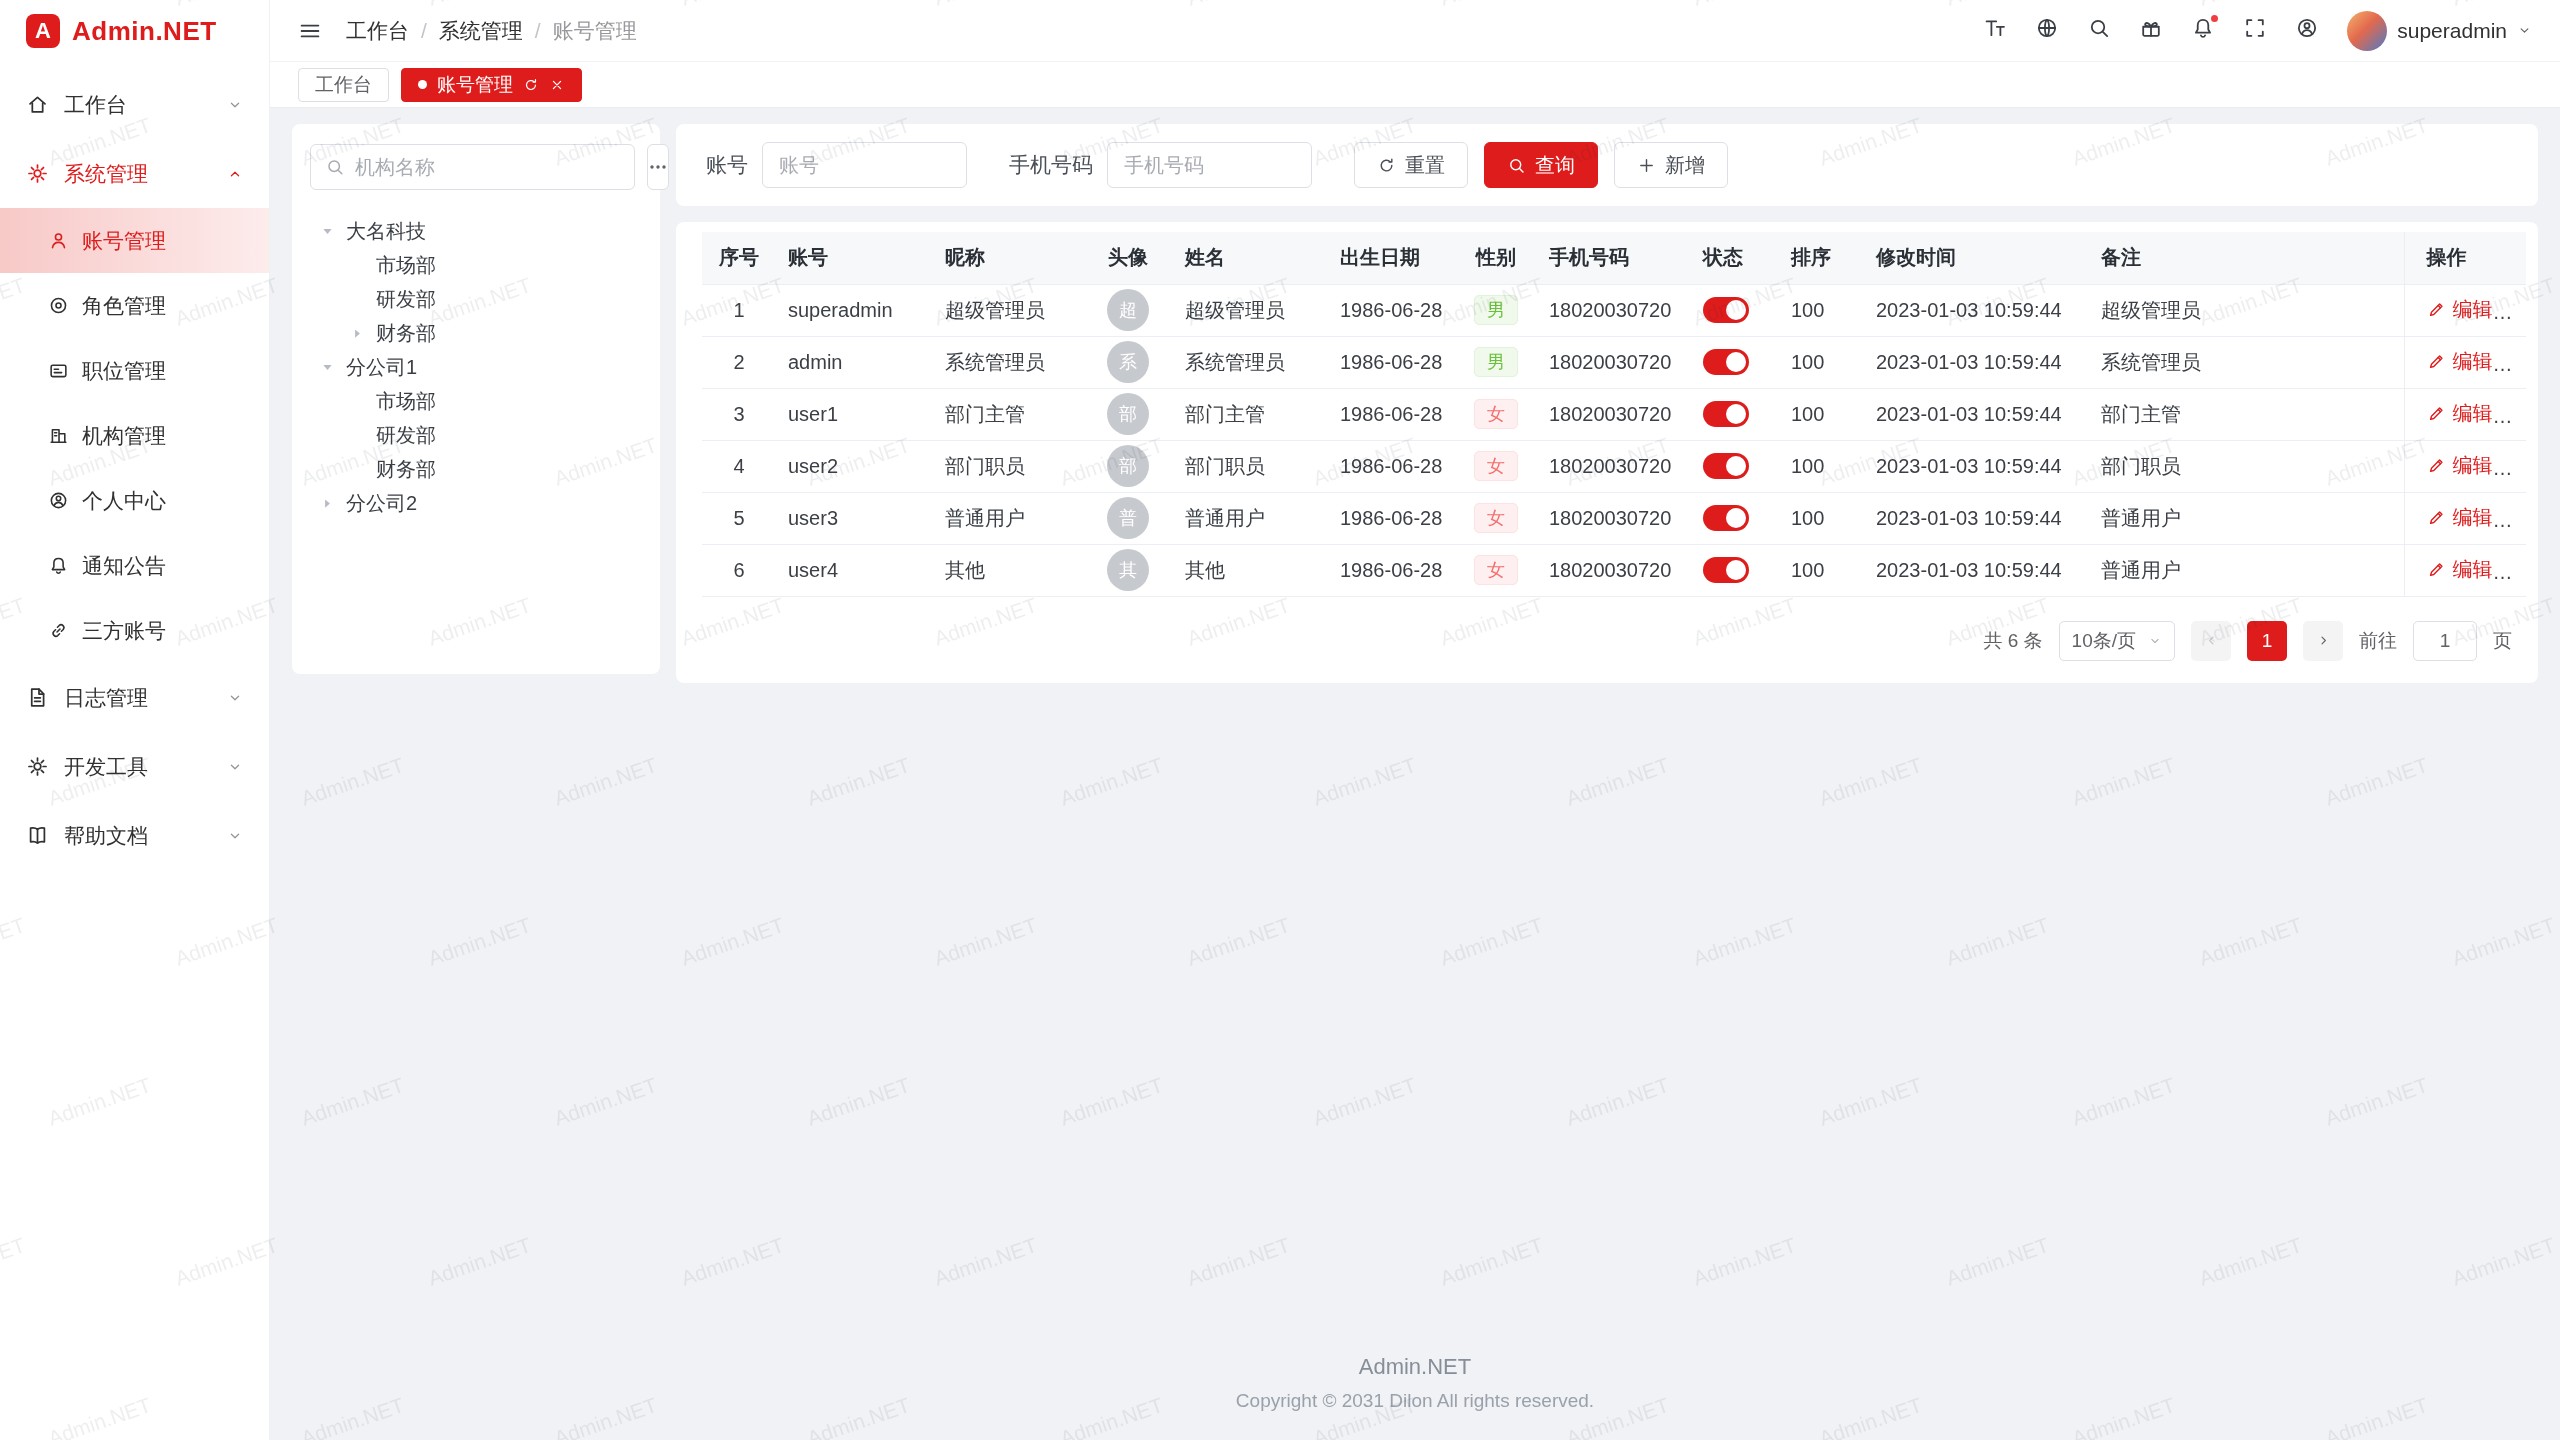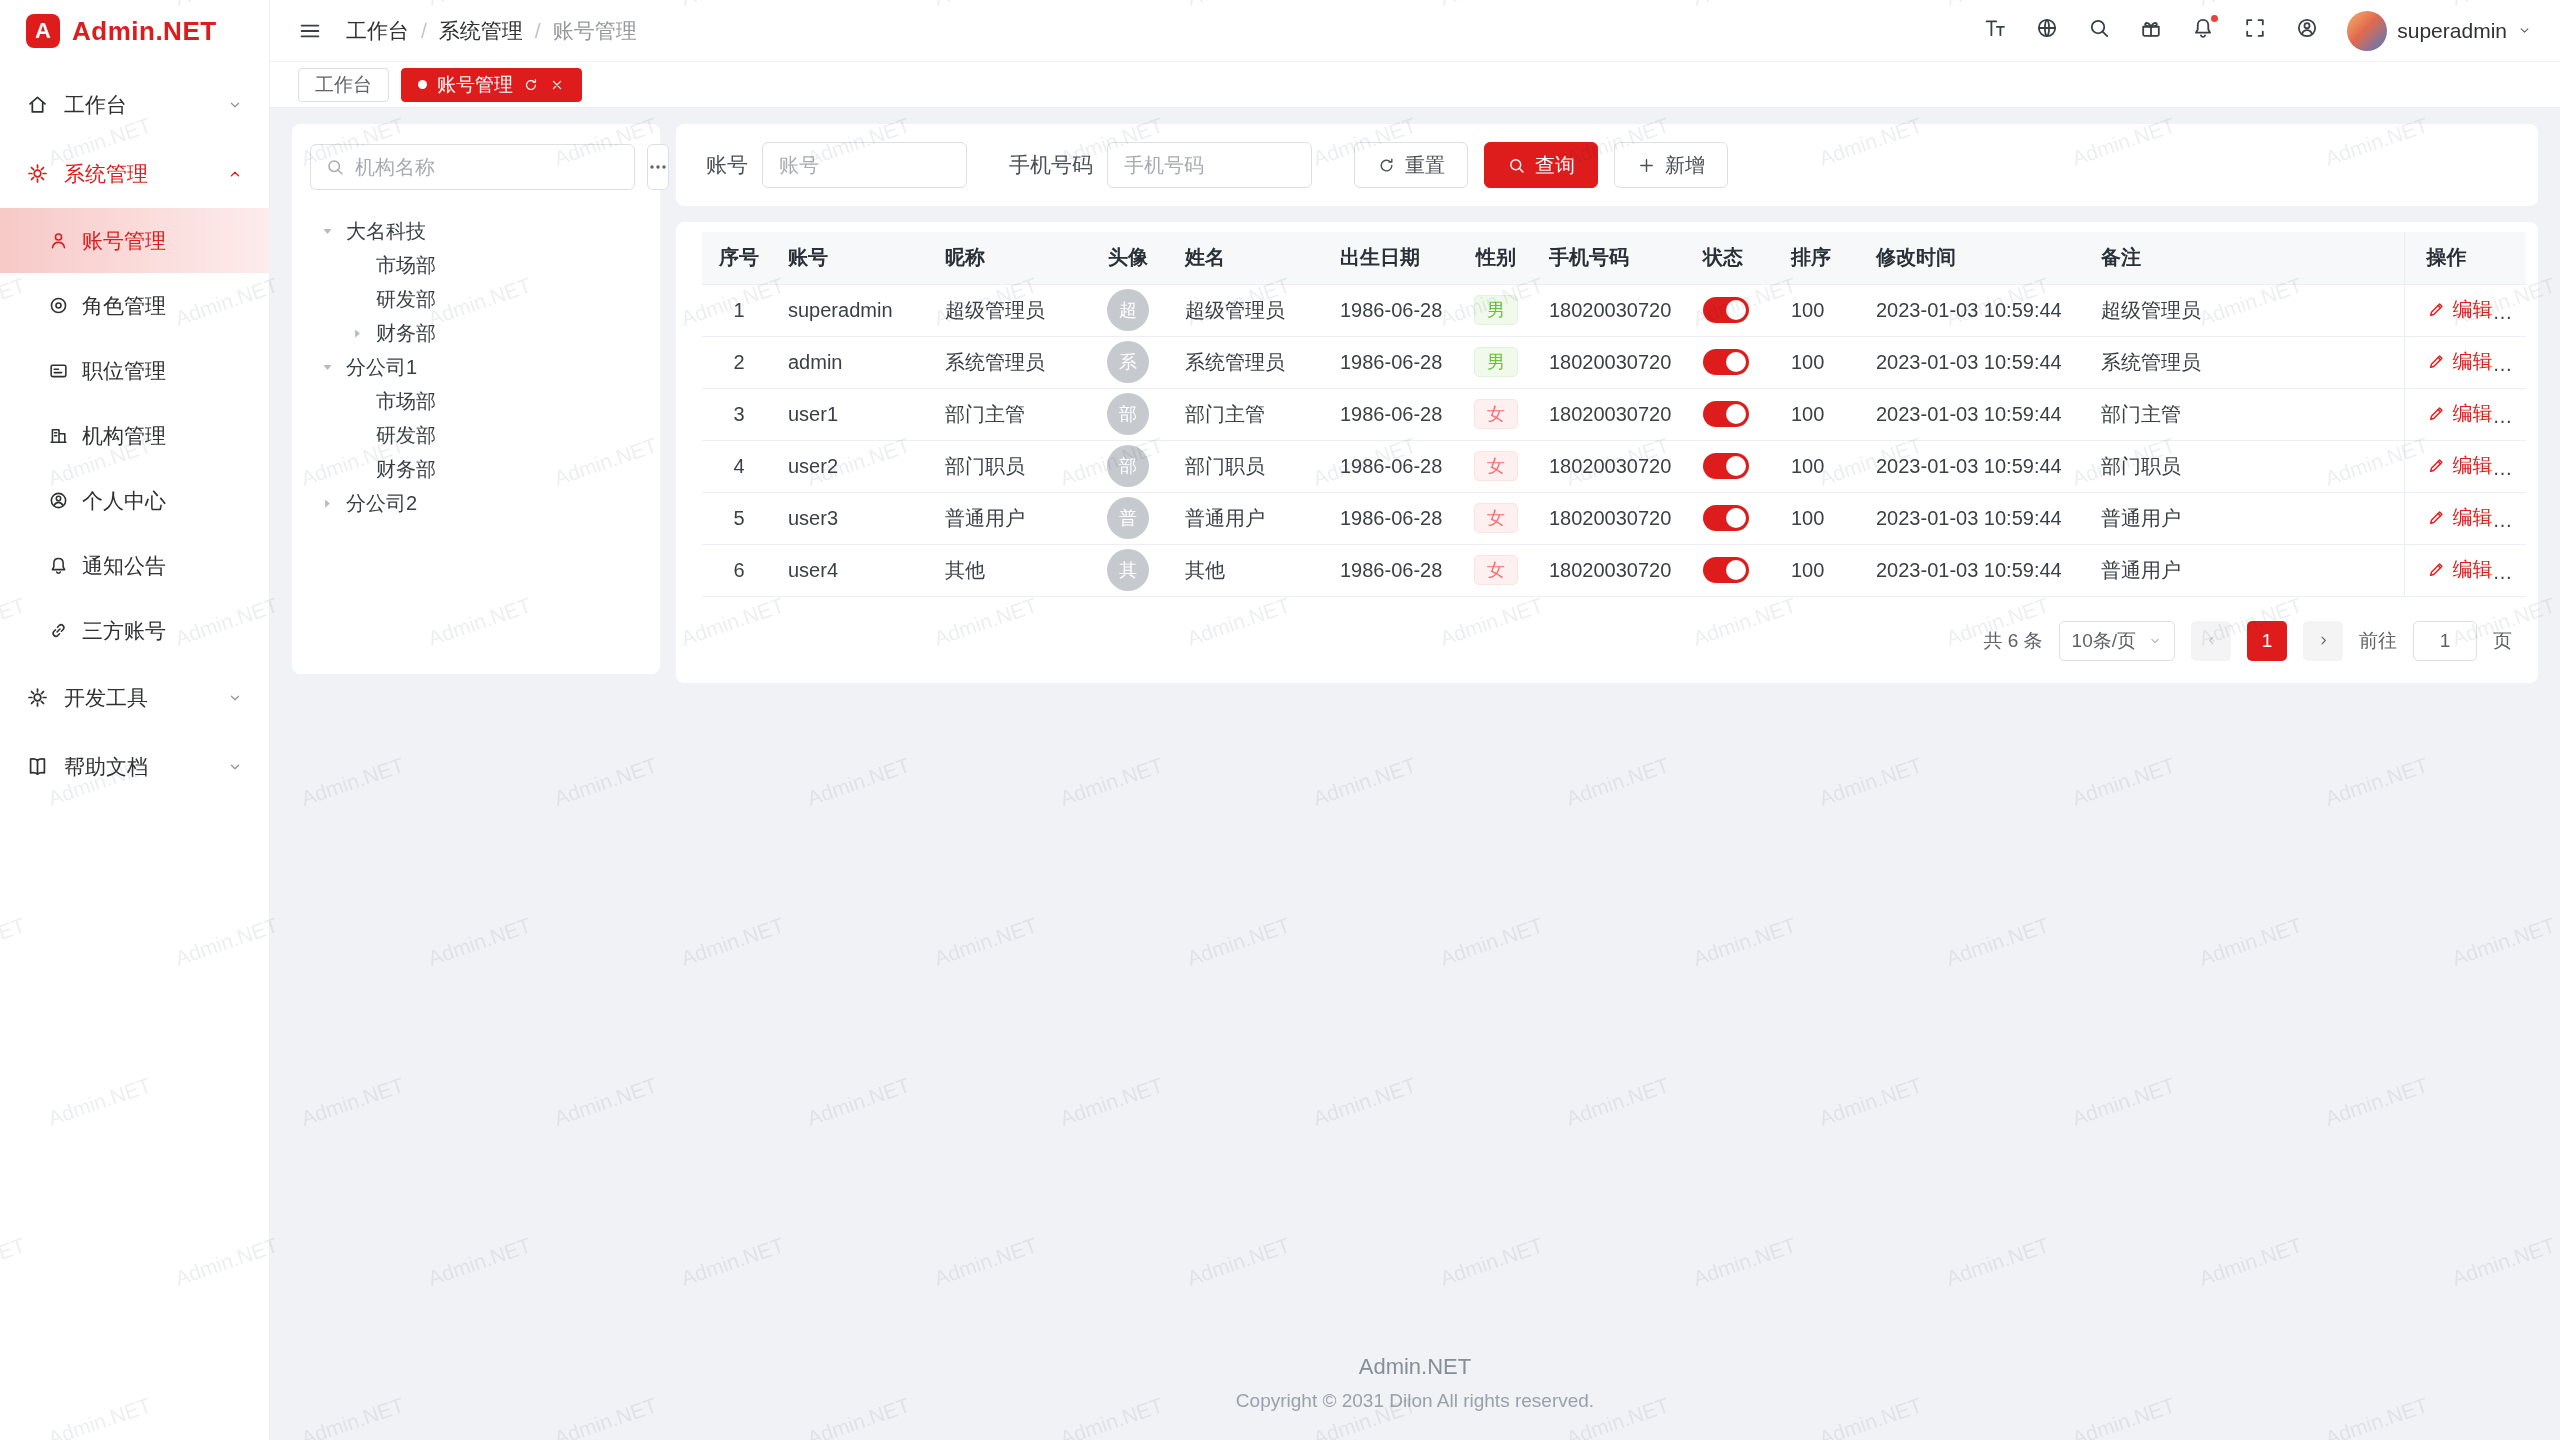--- a/index.html
+++ b/index.html
@@ -216,20 +216,35 @@
         </div>
         <div class="submenu-item">
           <span class="mi-icon" data-icon="thirdparty-icon">
             <svg viewBox="0 0 20 20" aria-hidden="true">
               <path d="M8.6 11.4l2.8-2.8"></path>
               <path d="M7.2 9.3l-1.7 1.7a2.7 2.7 0 0 0 3.8 3.8L11 13.1"></path>
               <path d="M12.8 10.7l1.7-1.7a2.7 2.7 0 0 0-3.8-3.8L9 6.9"></path>
             </svg>
           </span>
           <span class="mi-label">三方账号</span>
+        </div>
+        <div class="menu-item">
+          <span class="mi-icon" data-icon="log-icon">
+            <svg viewBox="0 0 20 20" aria-hidden="true">
+              <path d="M5 2.8h6.3l4 4v10.4H5z"></path>
+              <path d="M11.3 2.8V7h4"></path>
+              <path d="M7.5 10.3h5M7.5 13.3h5"></path>
+            </svg>
+          </span>
+          <span class="mi-label">日志管理</span>
+          <span class="mi-arrow" data-icon="chevron-down-icon">
+            <svg viewBox="0 0 20 20" aria-hidden="true">
+              <path d="M5.5 7.8l4.5 4.4 4.5-4.4"></path>
+            </svg>
+          </span>
         </div>
         <div class="menu-item">
           <span class="mi-icon" data-icon="tools-icon">
             <svg viewBox="0 0 20 20" aria-hidden="true">
               <circle cx="10" cy="10" r="2.9"></circle>
               <path d="M10 2.6v2.5M10 14.9v2.5M2.6 10h2.5M14.9 10h2.5M4.8 4.8l1.8 1.8M13.4 13.4l1.8 1.8M15.2 4.8l-1.8 1.8M6.6 13.4l-1.8 1.8"></path>
             </svg>
           </span>
           <span class="mi-label">开发工具</span>
           <span class="mi-arrow" data-icon="chevron-down-icon">

